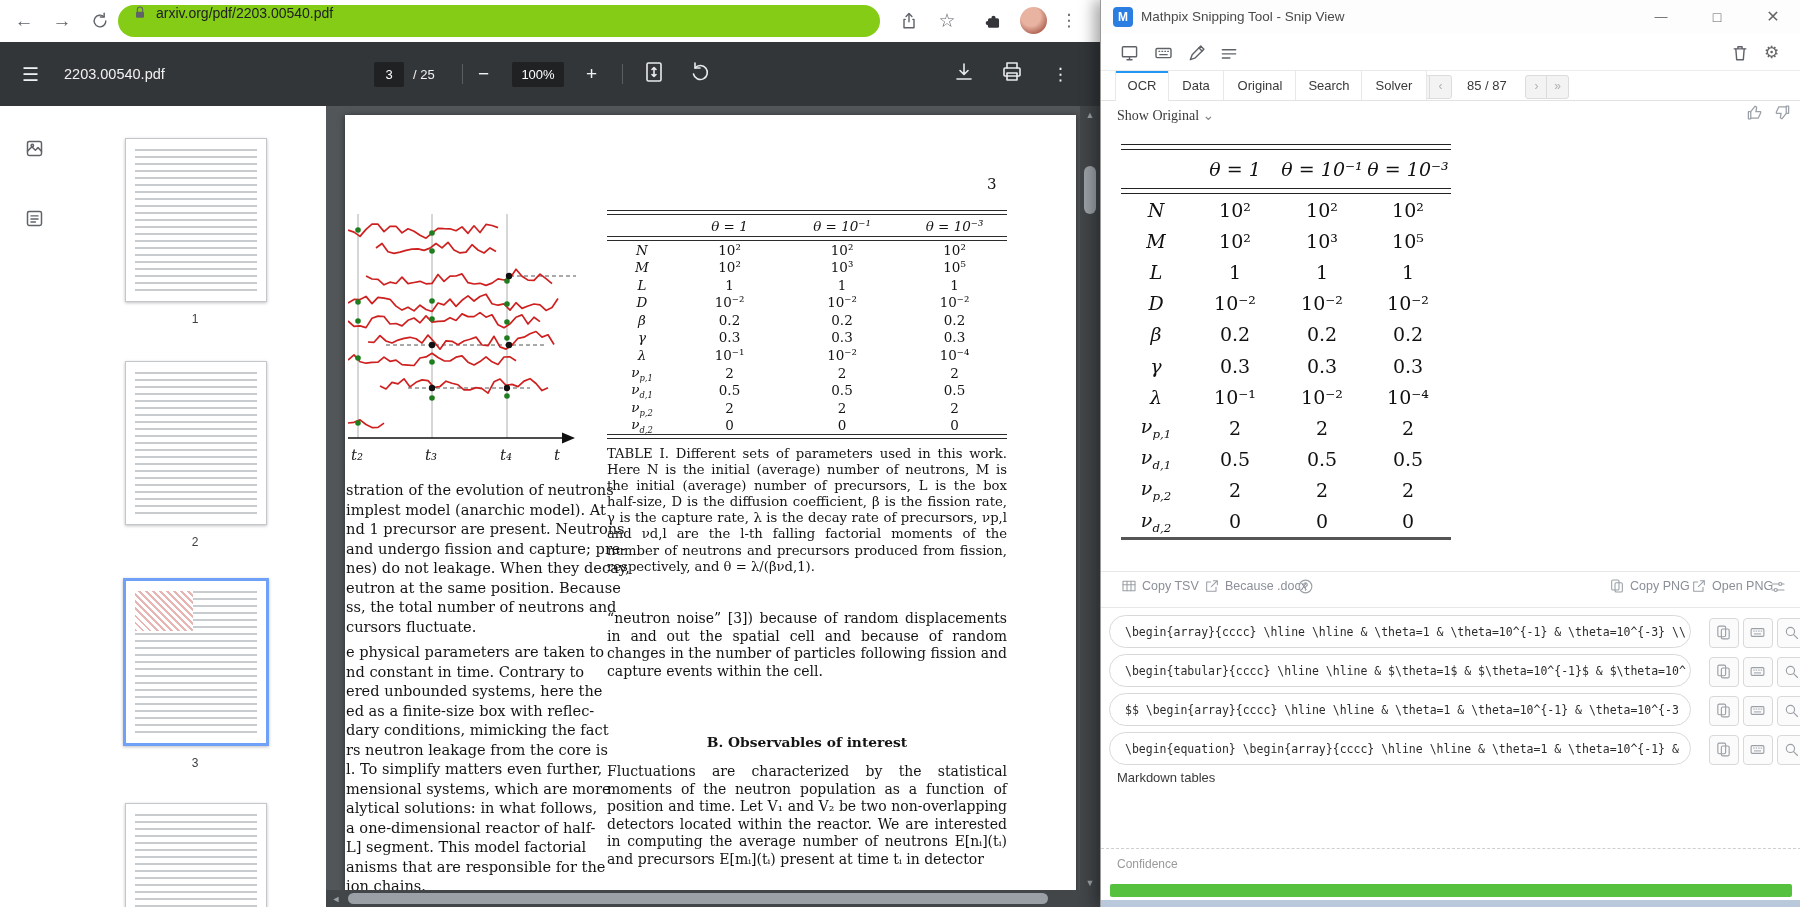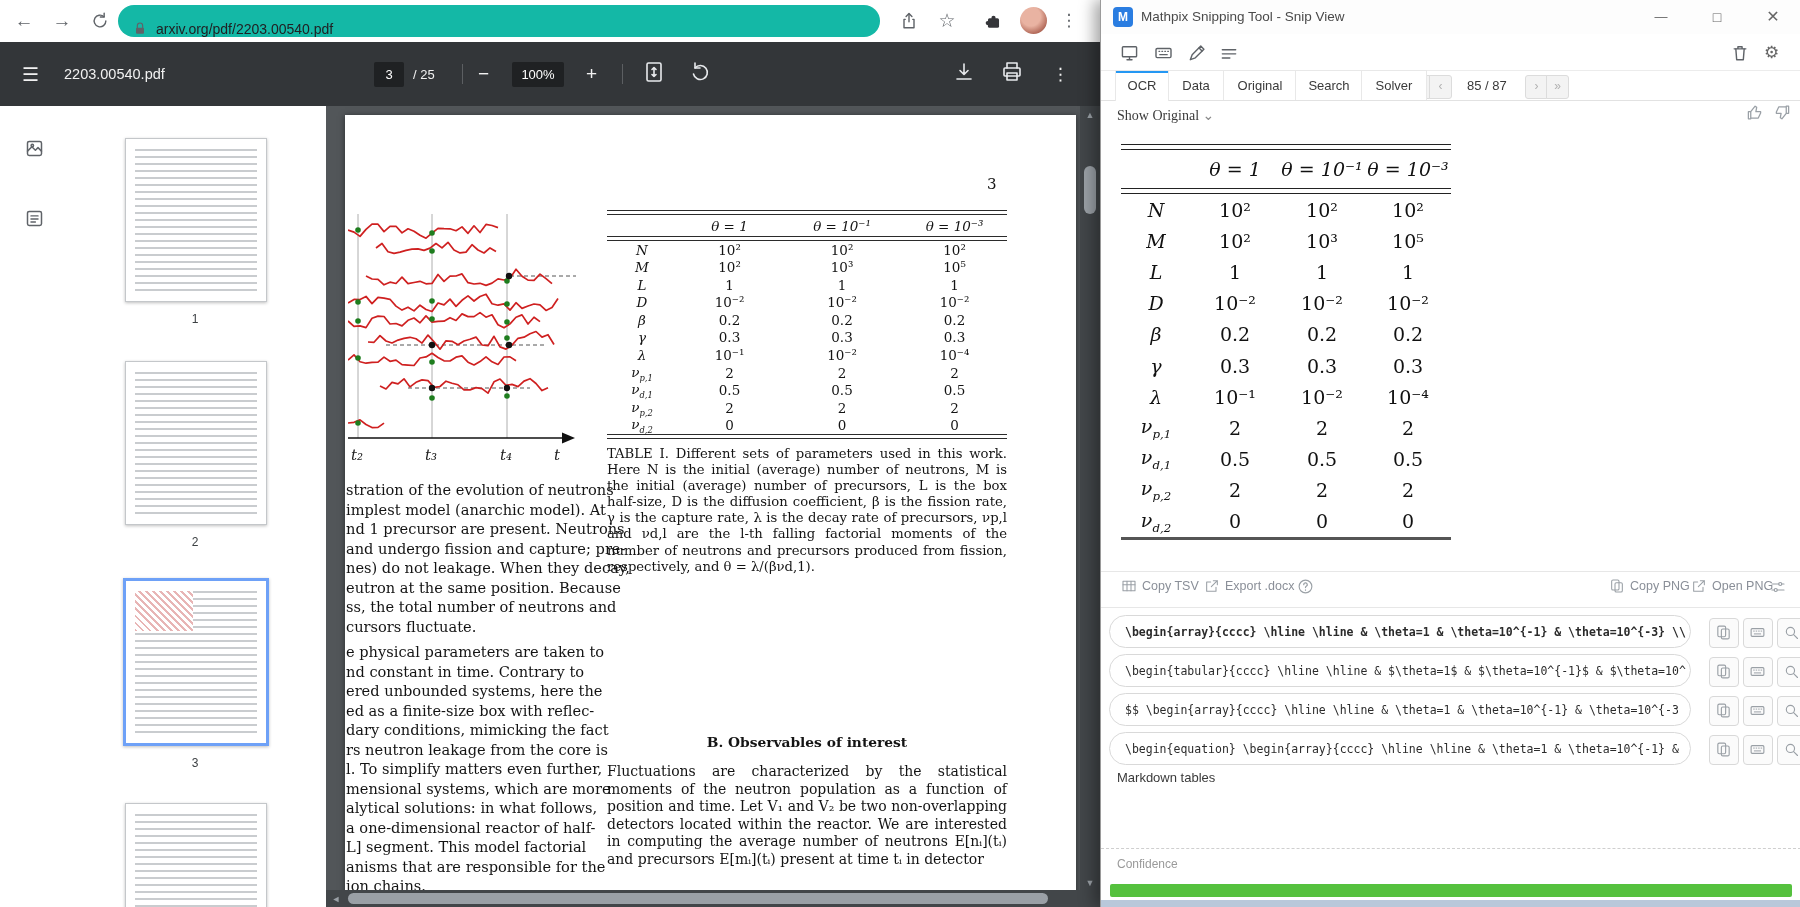--- a/index.html
+++ b/index.html
@@ -8,21 +8,21 @@
   .abs{position:absolute;}
   svg.ic{fill:none;stroke:#5f6368;stroke-width:1.7;stroke-linecap:round;stroke-linejoin:round;}
   svg.icw{fill:none;stroke:#e8eaed;stroke-width:1.6;stroke-linecap:round;stroke-linejoin:round;}
   svg.icg{fill:none;stroke:#9aa0a6;stroke-width:1.6;stroke-linecap:round;stroke-linejoin:round;}
 
   
   .chrome-bar{position:absolute;left:0;top:0;width:1100px;height:42px;background:#fff;}
   .navbtn{position:absolute;top:7px;width:28px;height:28px;text-align:center;line-height:28px;
           font-size:19px;color:#5f6368;cursor:pointer;}
   .url-pill{position:absolute;left:118px;top:5px;width:762px;height:32px;border-radius:16px;
-            background:#14b8a6;display:flex;align-items:flex-end;}
+            background:#84cc16;display:flex;align-items:flex-start;}
   .url-text{font-size:14px;color:#202124;margin-left:8px;}
   .cr-right{position:absolute;top:8px;width:26px;height:26px;text-align:center;line-height:26px;}
   .avatar{position:absolute;left:1020px;top:7px;width:27px;height:27px;border-radius:50%;
           background:radial-gradient(circle at 40% 35%,#e9b3a2 0 40%,#b06656 75%,#7e4a40);}
 
   
   .pdf-toolbar{position:absolute;left:0;top:42px;width:1100px;height:64px;background:#333639;color:#f1f1f1;}
   .pt-item{position:absolute;top:0;height:64px;display:flex;align-items:center;color:#f1f1f1;}
   .pt-box{background:#1f2123;border-radius:2px;text-align:center;font-size:13px;color:#fff;}
   .pt-sep{position:absolute;top:22px;width:1px;height:20px;background:#5c5f62;}
@@ -396,20 +396,21 @@
             <div class="ln">rs neutron leakage from the core is</div>
             <div class="ln">l. To simplify matters even further,</div>
             <div class="ln">mensional systems, which are more</div>
             <div class="ln">alytical solutions: in what follows,</div>
             <div class="ln">a one-dimensional reactor of half-</div>
             <div class="ln">L] segment.  This model factorial</div>
             <div class="ln">anisms that are responsible for the</div>
             <div class="ln">ion chains.</div>
           </div>
 
+        <div class="para" style="top:495px">“neutron noise” [3]) because of random displacements in and out the spatial cell and because of random changes in the number of particles following fission and capture events within the cell.</div>
         <div class="bhead" style="top:619px">B.   Observables of interest</div>
         <div class="para" style="top:648px">Fluctuations are characterized by the statistical moments of the neutron population as a function of position and time.  Let V₁ and V₂ be two non-overlapping detectors located within the reactor.  We are interested in computing the average number of neutrons E[nᵢ](tᵢ) and precursors E[mᵢ](tᵢ) present at time tᵢ in detector</div>
       </div>
 
       <div class="hscroll">
         <div class="sarrow" style="left:0;top:4px">◄</div>
         <div class="hthumb"></div>
       </div>
     </div>
 
@@ -574,21 +575,21 @@
       <svg class="icg" width="16" height="16" viewBox="0 0 24 24">
         <rect x="3" y="5" width="18" height="14"></rect>
           <path d="M3 10h18M9 5v14M15 5v14"></path>
       </svg>
       <span>Copy TSV</span>
     </div>
     <div class="act" style="left:103px">
       <svg class="icg" width="16" height="16" viewBox="0 0 24 24">
         <path d="M14 4h6v6M20 4l-9 9M10 6H4v14h14v-6"></path>
       </svg>
-      <span>Export .docx</span>
+      <span>Because .docx</span>
     </div>
     <div class="act" style="left:196px">
       <svg class="icg" width="17" height="17" viewBox="0 0 24 24">
         <circle cx="12" cy="12" r="9"></circle>
           <path d="M9.5 9.5a2.5 2.5 0 1 1 3.6 2.2c-.8.4-1.1 1-1.1 1.8M12 16.8v.4" stroke-width="1.8"></path>
       </svg>
     </div>
     <div class="act" style="left:508px">
       <svg class="icg" width="16" height="16" viewBox="0 0 24 24">
         <rect x="4" y="3" width="11" height="15" rx="2"></rect>
@@ -605,21 +606,21 @@
     <div class="act" style="left:668px">
       <svg class="icg" width="18" height="18" viewBox="0 0 24 24">
         <path d="M4 8h9M17 8h3M4 16h3M11 16h9"></path>
           <circle cx="15" cy="8" r="2"></circle>
           <circle cx="9" cy="16" r="2"></circle>
       </svg>
     </div>
     <div class="mp-divider" style="top:607px"></div>
 
     <div id="lx-rows">
-        <div class="lx-row" style="top: 615px; font-weight: bold;">
+        <div class="lx-row" style="top: 615px;">
           <div class="pill" style="width:582px">\begin{array}{cccc} \hline \hline &amp; \theta=1 &amp; \theta=10^{-1} &amp; \theta=10^{-3} \\</div>
           <div class="ibtn" style="left:600px">
             <svg class="icg" viewBox="0 0 24 24">
               <rect x="4" y="3" width="11" height="15" rx="2"></rect>
               <rect x="9" y="7" width="11" height="14" rx="2"></rect>
             </svg>
           </div>
           <div class="ibtn" style="left:634px">
             <svg class="icg" viewBox="0 0 24 24">
               <rect x="3" y="6.5" width="18" height="11" rx="1.5"></rect>

